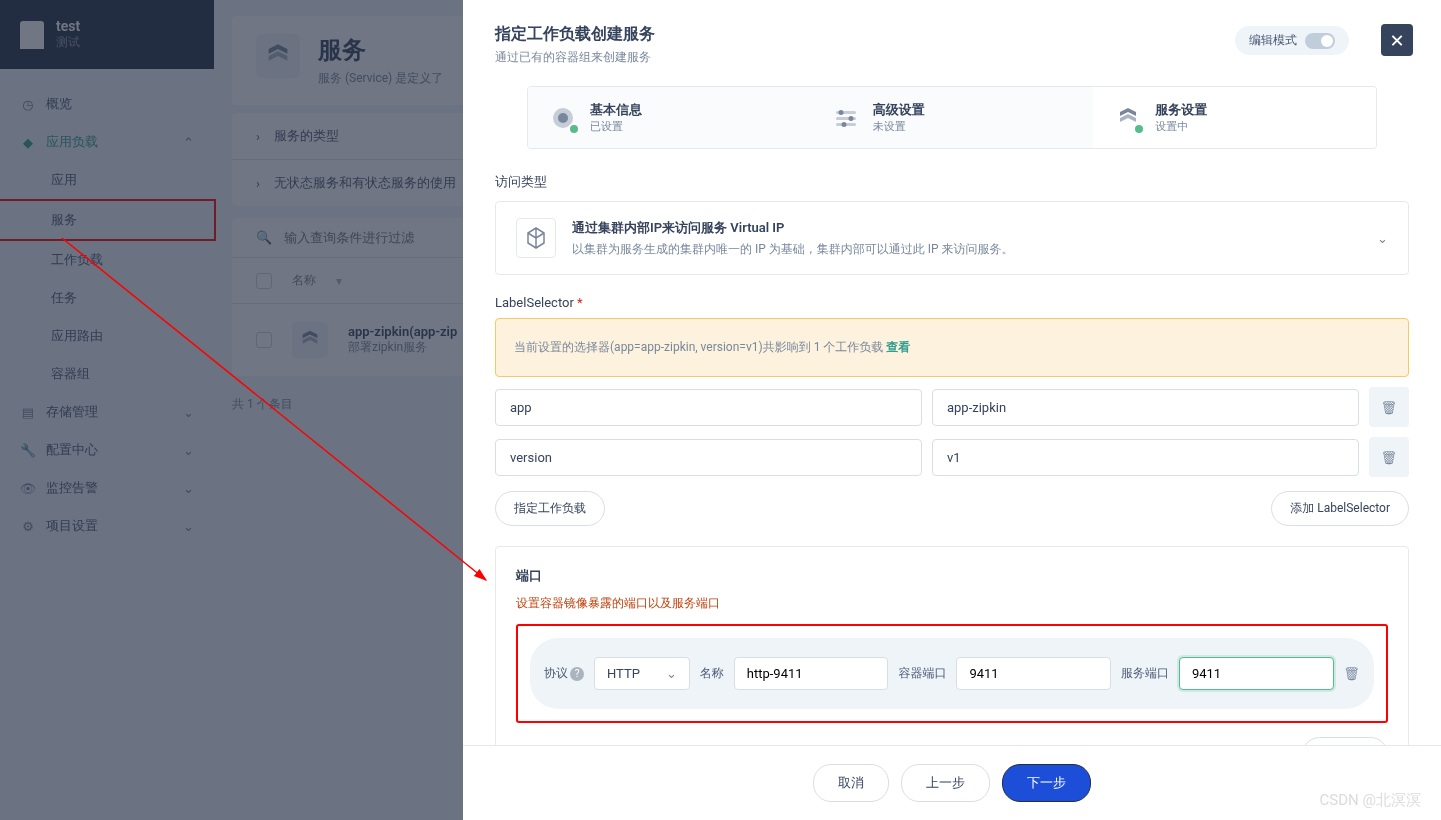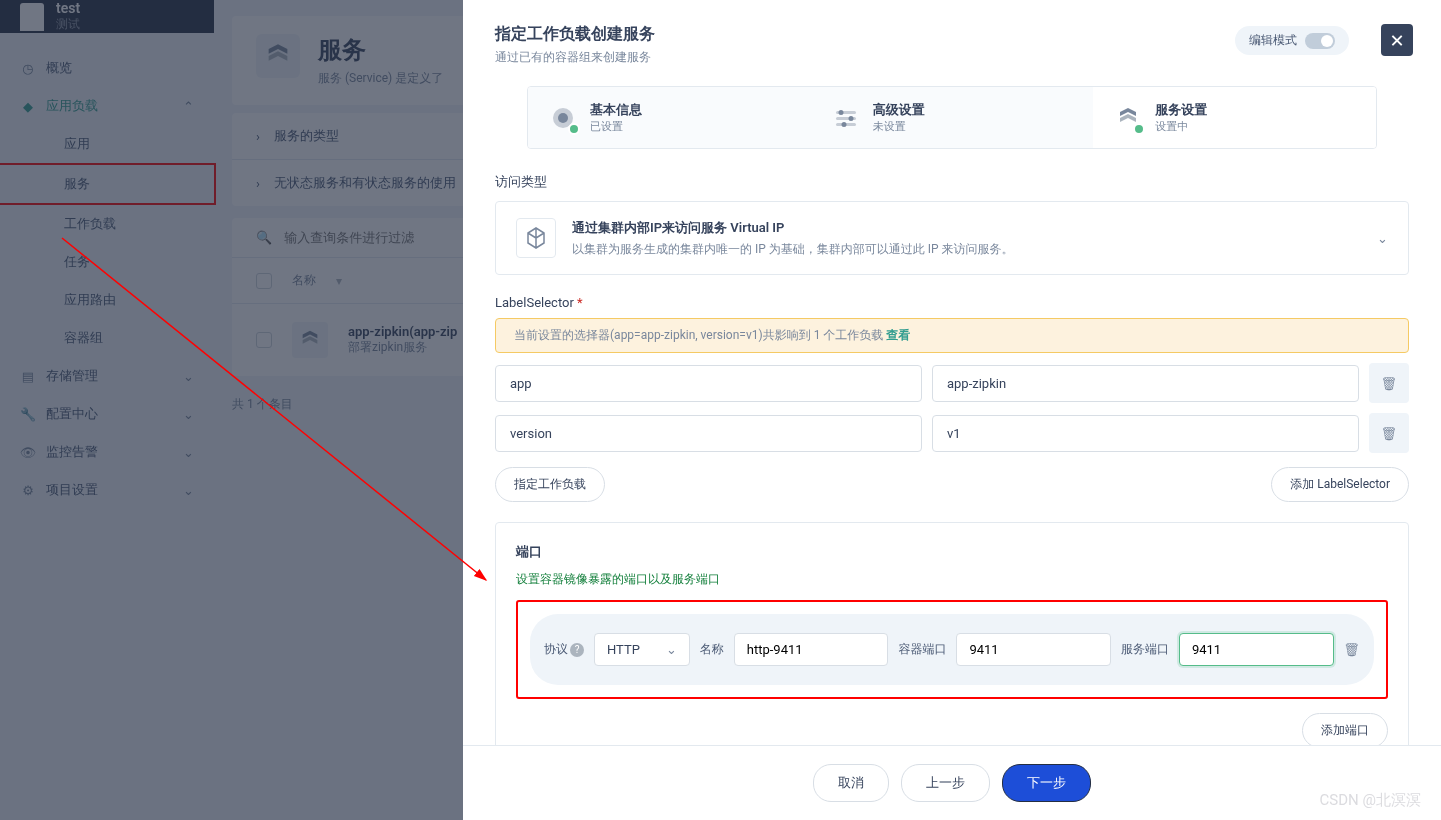--- a/index.html
+++ b/index.html
@@ -1,26 +1,26 @@
 <!DOCTYPE html>
 <html><head>
 <meta charset="utf-8">
 <style>
 *{box-sizing:border-box;margin:0;padding:0;font-family:-apple-system,BlinkMacSystemFont,"Segoe UI",Roboto,sans-serif}
 body{background:#eff4f9;width:1441px;height:820px;overflow:hidden;position:relative;font-size:13px;color:#36435c}
 .overlay{position:absolute;inset:0;background:rgba(35,45,65,0.65);z-index:1}
 .sidebar{position:absolute;left:0;top:0;width:214px;height:100%;background:#eff4f9}
-.proj-header{background:#242e42;color:#fff;padding:0 20px;display:flex;gap:12px;align-items:center}
+.proj-header{background:#242e42;color:#fff;padding:18px 20px;display:flex;gap:12px;align-items:center}
 .proj-icon{width:24px;height:28px;background:#fff;border-radius:3px 3px 0 0;position:relative}
 .proj-title{font-size:14px;font-weight:600}
 .proj-sub{font-size:12px;color:#919aa8}
 .nav{padding:16px 0}
 .nav-item{display:flex;align-items:center;gap:10px;padding:10px 20px;color:#4a5974;font-size:13px;cursor:pointer}
 .nav-item.active{color:#329d8f}
-.nav-sub{padding-left:64px}
+.nav-sub{padding-left:51px}
 .nav-item .chev{margin-left:auto;color:#79879c}
 .ni-icon{width:16px;height:16px;display:flex;align-items:center;justify-content:center;color:#79879c}
 .redbox{border:2px solid red;margin:0 -2px}
 .main{position:absolute;left:232px;top:16px;right:16px}
 .page-head{display:flex;gap:18px;align-items:flex-start;padding:18px 24px;background:#fff;border-radius:4px}
 .page-icon{width:44px;height:44px;background:#eff4f9;border-radius:6px;display:flex;align-items:center;justify-content:center}
 .page-title{font-size:24px;font-weight:600;color:#36435c}
 .page-sub{font-size:12px;color:#79879c;margin-top:4px}
 .accordion{background:#fff;margin-top:8px;border-radius:4px}
 .acc-item{padding:14px 24px;border-bottom:1px solid #e3e9ef;display:flex;gap:14px;align-items:center;color:#4a5974;font-size:13px}
@@ -42,26 +42,26 @@
 .close-btn{position:absolute;right:28px;top:24px;width:32px;height:32px;background:#36435c;border-radius:4px;color:#fff;display:flex;align-items:center;justify-content:center;cursor:pointer;font-size:18px}
 .steps{display:flex;margin:20px 32px 0;border:1px solid #e3e9ef;border-radius:4px;overflow:hidden}
 .step{flex:1;padding:14px 20px;display:flex;gap:12px;align-items:center;background:#f9fbfd}
 .step.active{background:#fff}
 .step-icon{width:30px;height:30px;border-radius:50%;display:flex;align-items:center;justify-content:center;position:relative}
 .step-dot{position:absolute;right:-2px;bottom:-2px;width:12px;height:12px;border-radius:50%;border:2px solid #fff}
 .step-title{font-size:13px;font-weight:600}
 .step-sub{font-size:11px;color:#79879c}
 .modal-body{flex:1;overflow-y:auto;padding:24px 32px}
 .sec-label{font-size:13px;color:#36435c;margin-bottom:10px}
-.sec-sub{font-size:12px;color:#15803d;margin-top:4px}
+.sec-sub{font-size:12px;color:#c2410c;margin-top:4px}
 .card{border:1px solid #e3e9ef;border-radius:4px;padding:16px 20px;display:flex;gap:16px;align-items:center}
 .card-icon{width:40px;height:40px;border:1px solid #e3e9ef;border-radius:4px;display:flex;align-items:center;justify-content:center}
 .card .chev{margin-left:auto;color:#79879c}
 .required{color:#ca2621}
-.alert{background:#fdf2de;border:1px solid #f5ca64;border-radius:4px;padding:8px 18px;font-size:12px;color:#79879c;margin-top:8px}
+.alert{background:#fdf2de;border:1px solid #f5ca64;border-radius:4px;padding:20px 18px;font-size:12px;color:#79879c;margin-top:8px}
 .alert .link{color:#329d8f;font-weight:600}
 .kv-row{display:flex;gap:10px;margin-top:10px;align-items:center}
 .kv-input{flex:1;border:1px solid #d8dee5;border-radius:4px;padding:10px 14px;font-size:13px;color:#36435c;outline:none;background:#fff}
 .del-btn{width:40px;height:40px;background:#eff4f9;border-radius:4px;display:flex;align-items:center;justify-content:center;color:#79879c;cursor:pointer}
 .btn-row{display:flex;margin-top:14px;gap:10px}
 .btn{padding:8px 18px;border-radius:18px;border:1px solid #d8dee5;background:#fff;font-size:12px;color:#36435c;cursor:pointer}
 .btn-row .spacer{flex:1}
 .port-section{border:1px solid #e3e9ef;border-radius:4px;padding:20px;margin-top:20px}
 .port-box{border:2px solid red;border-radius:3px;padding:12px;margin-top:12px}
 .port-row{display:flex;gap:10px;align-items:center;background:#eff4f9;border-radius:28px;padding:19px 14px}

